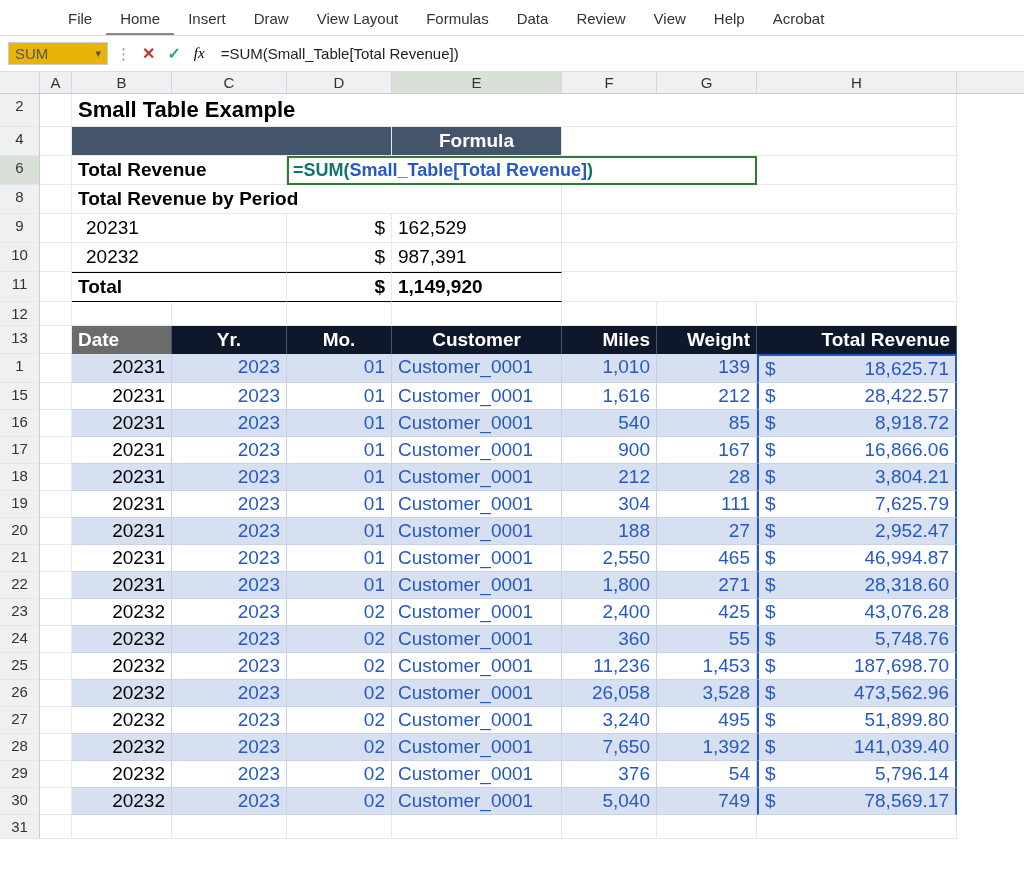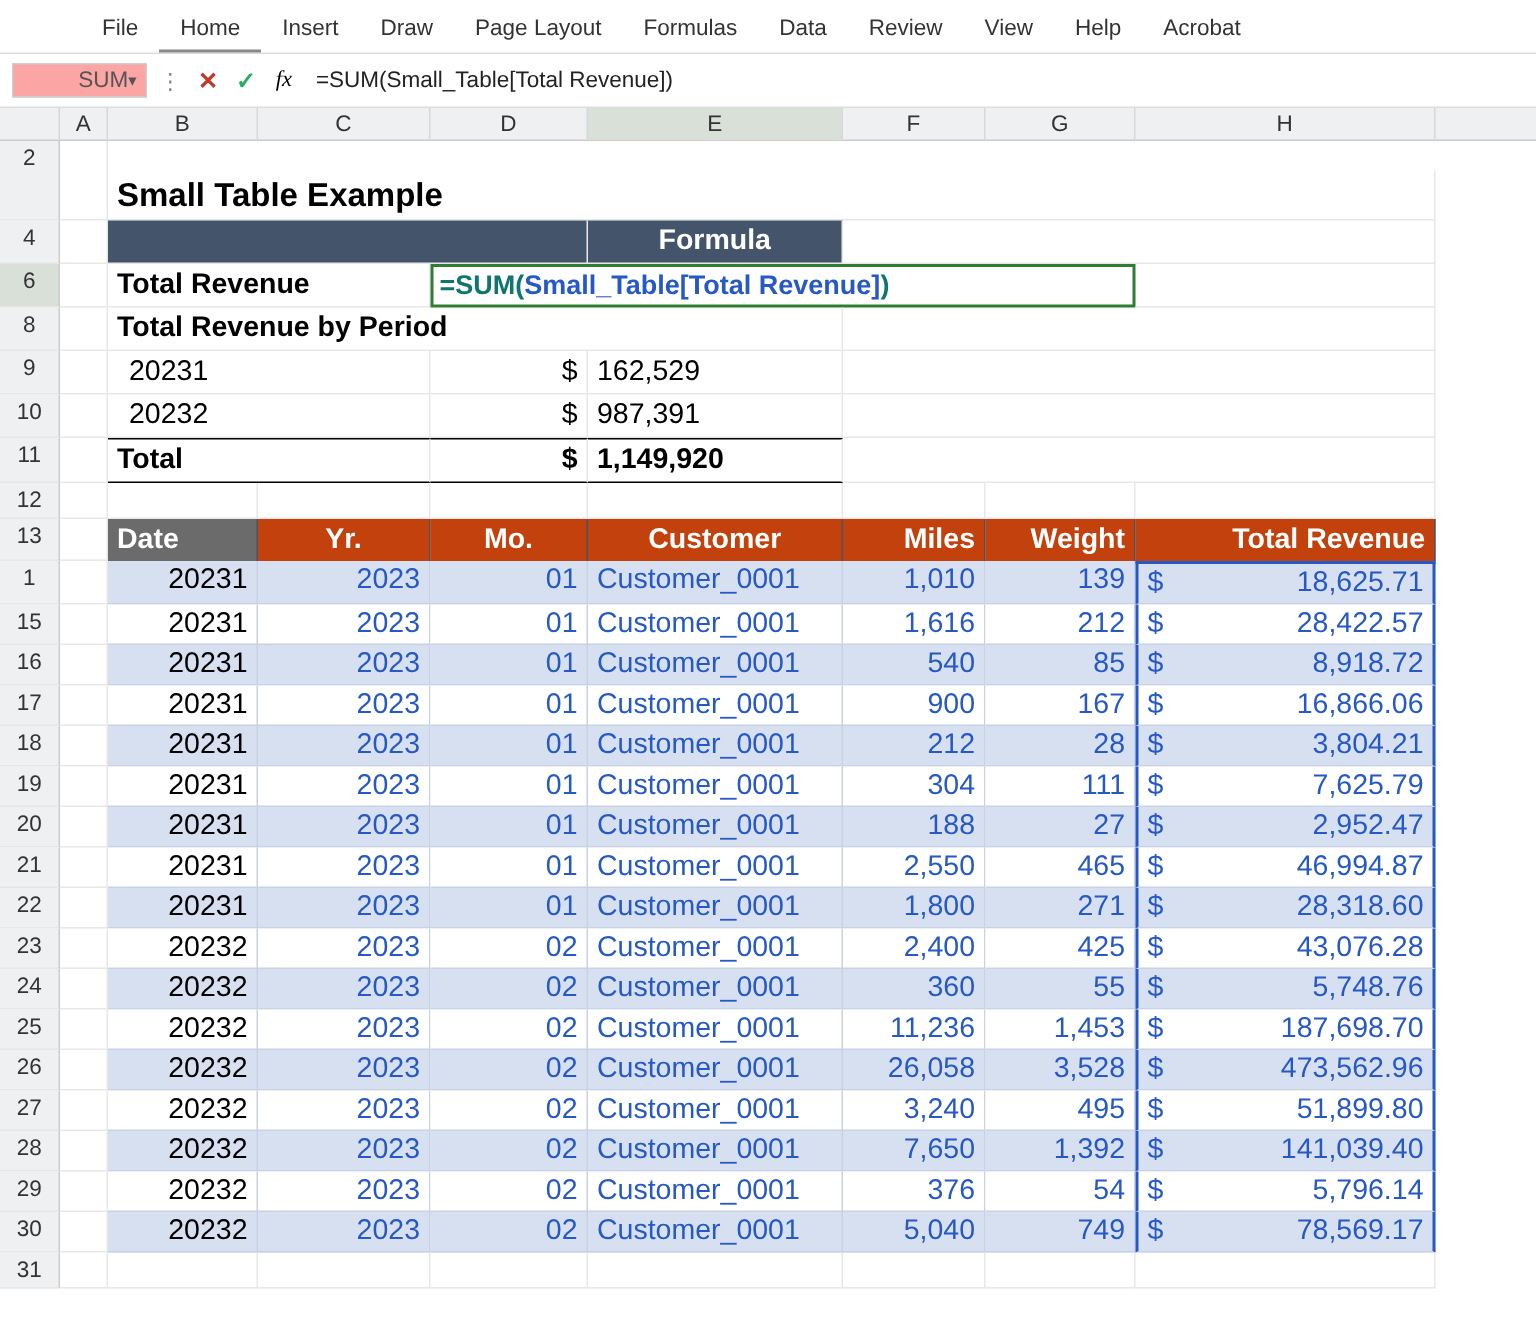--- a/index.html
+++ b/index.html
@@ -35,28 +35,28 @@
   .formula-bar {
     display: flex;
     align-items: center;
     padding: 6px 8px;
     border-top: 1px solid #ddd;
     border-bottom: 1px solid #ddd;
     gap: 6px;
     font-size: 15px;
   }
   .name-box {
-    width: 90px;
+    width: 100px;
     border: 1px solid #ccc;
     padding: 2px 6px;
     display: flex;
-    justify-content: flex-end;
+    justify-content: space-between;
     align-items: center;
     color: #555;
-    background: #fca5a5;
+    background: #eab308;
   }
   .name-box .chev { font-size: 11px; color: #555; }
   .fb-sep { color: #888; padding: 0 2px; }
   .fb-cancel { color: #c0392b; font-weight: bold; cursor: pointer; padding: 0 3px; font-size: 16px;}
   .fb-accept { color: #27ae60; font-weight: bold; cursor: pointer; padding: 0 3px; font-size: 16px;}
   .fx { font-style: italic; font-family: "Times New Roman", serif; font-size: 15px; padding: 0 4px; }
   .formula-input {
     flex: 1;
     border: none;
     outline: none;
@@ -132,21 +132,21 @@
     font-weight: bold;
     background: #fff;
     grid-column: span 4;
     padding: 2px 4px;
   }
   .editing-cell .f-black { color: #0f766e; }
   .editing-cell .f-blue { color: #2759c4; }
 
   
   .tbl-head {
-    background: #c2410c;
+    background: #0f172a;
     color: #fff;
     font-weight: bold;
     font-size: 19px;
     border-right: 1px solid #44546a;
     padding: 3px 6px;
   }
   .tbl-head.date { background: #6b6b6b; }
   .tbl-head.right { text-align: right; }
   .tbl-head.center { text-align: center; }
 
@@ -170,21 +170,21 @@
   .rev-sel.first { border-top: 2px solid #2759c4; }
 </style>
 </head>
 <body>
 
 <div class="ribbon" id="ribbon">
     <div class="ribbon-item">File</div>
     <div class="ribbon-item active">Home</div>
     <div class="ribbon-item">Insert</div>
     <div class="ribbon-item">Draw</div>
-    <div class="ribbon-item">Page Layout</div>
+    <div class="ribbon-item">View Layout</div>
     <div class="ribbon-item">Formulas</div>
     <div class="ribbon-item">Data</div>
     <div class="ribbon-item">Review</div>
     <div class="ribbon-item">View</div>
     <div class="ribbon-item">Help</div>
     <div class="ribbon-item">Acrobat</div>
   </div>
 
 <div class="formula-bar">
   <div class="name-box">
@@ -206,21 +206,21 @@
     <div class="col-h">D</div>
     <div class="col-h sel">E</div>
     <div class="col-h">F</div>
     <div class="col-h">G</div>
     <div class="col-h">H</div>
   </div>
 
 <div class="sheet" id="sheet">
     <div class="rowh">2</div>
     <div class="cell " style="grid-column: span 1;"></div>
-    <div class="cell title-text" style="grid-column: span 7; margin-top: 20px;">Small Table Example</div>
+    <div class="cell title-text" style="grid-column: span 7;">Small Table Example</div>
     <div class="rowh">4</div>
     <div class="cell " style="grid-column: span 1;"></div>
     <div class="cell dark-band" style="grid-column: span 3;"></div>
     <div class="cell dark-band" style="grid-column: span 1;">Formula</div>
     <div class="cell " style="grid-column: span 3;"></div>
     <div class="rowh sel">6</div>
     <div class="cell " style="grid-column: span 1;"></div>
     <div class="cell bold" style="grid-column: span 2;">Total Revenue</div>
     <div class="editing-cell" style="grid-column: span 4;"><span class="f-black">=SUM(</span><span class="f-blue">Small_Table[Total Revenue]</span><span class="f-black">)</span></div>
     <div class="cell " style="grid-column: span 1;"></div>

